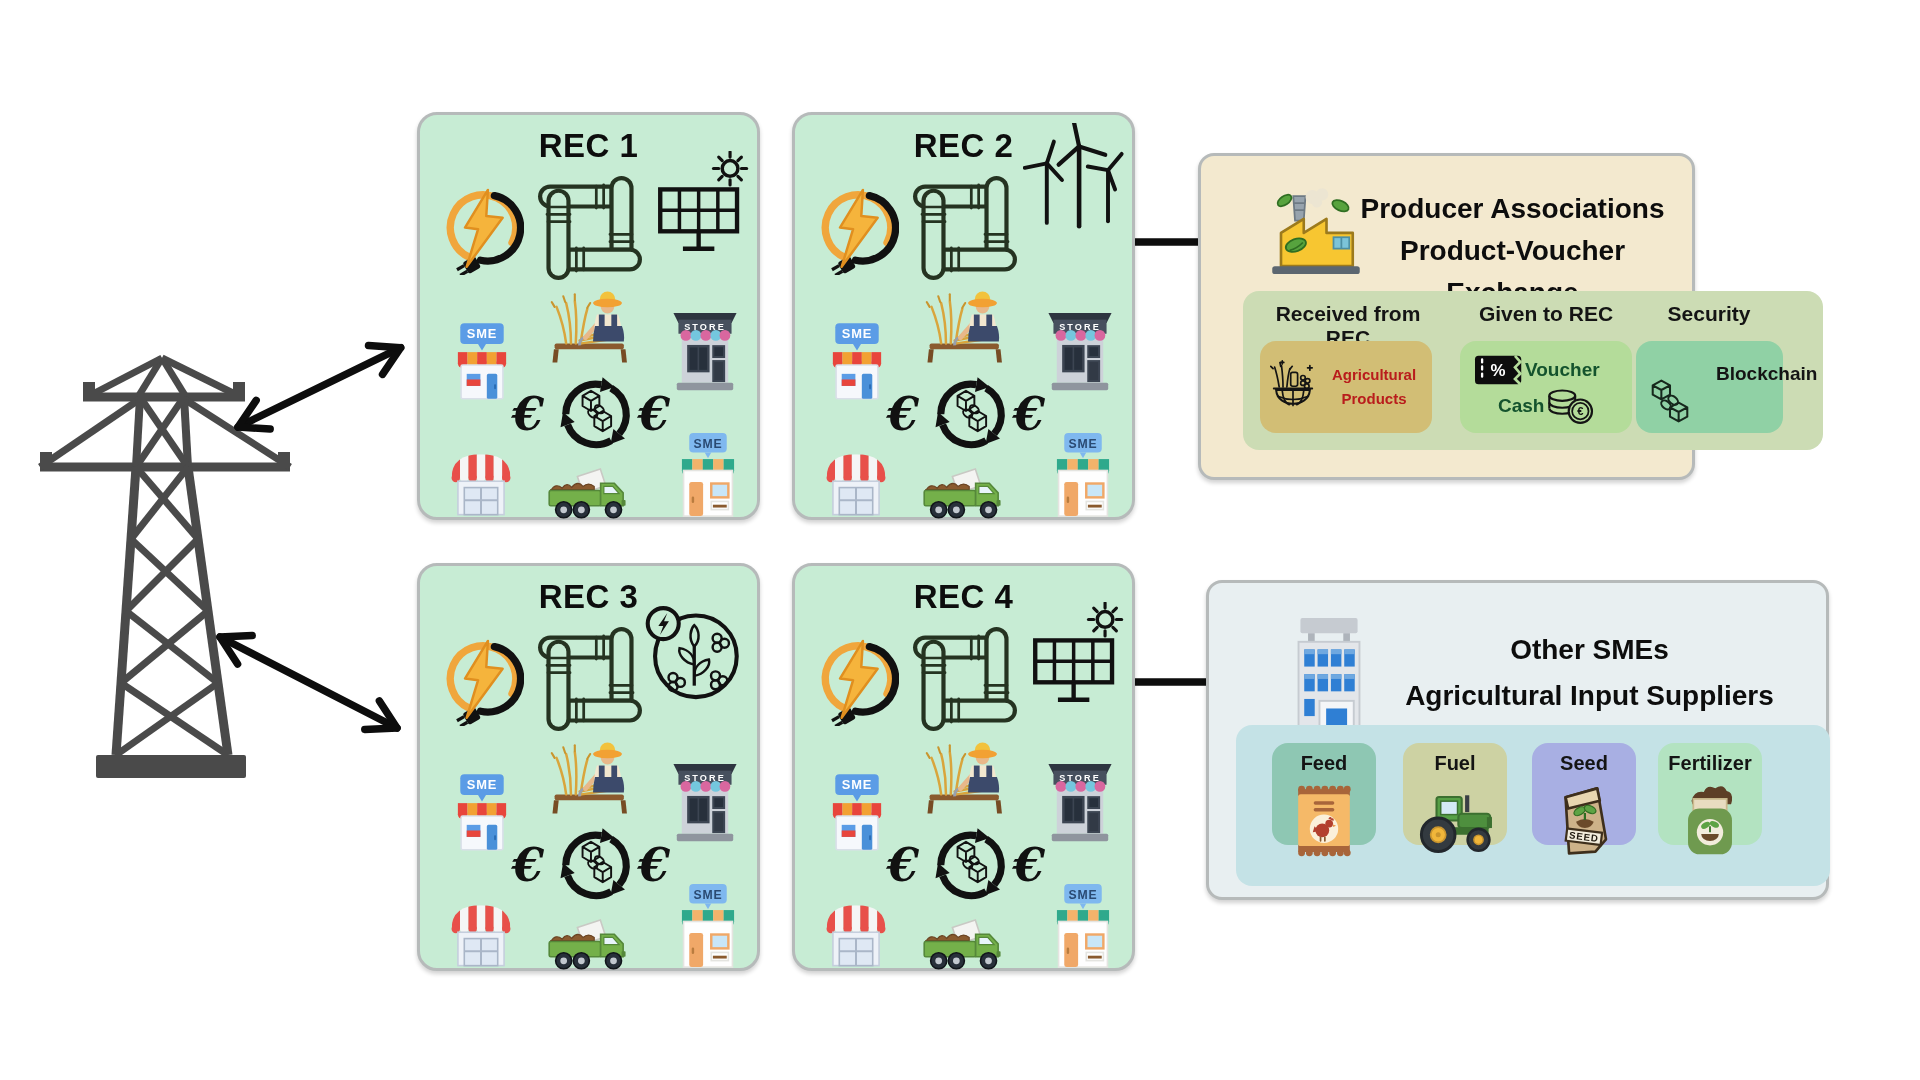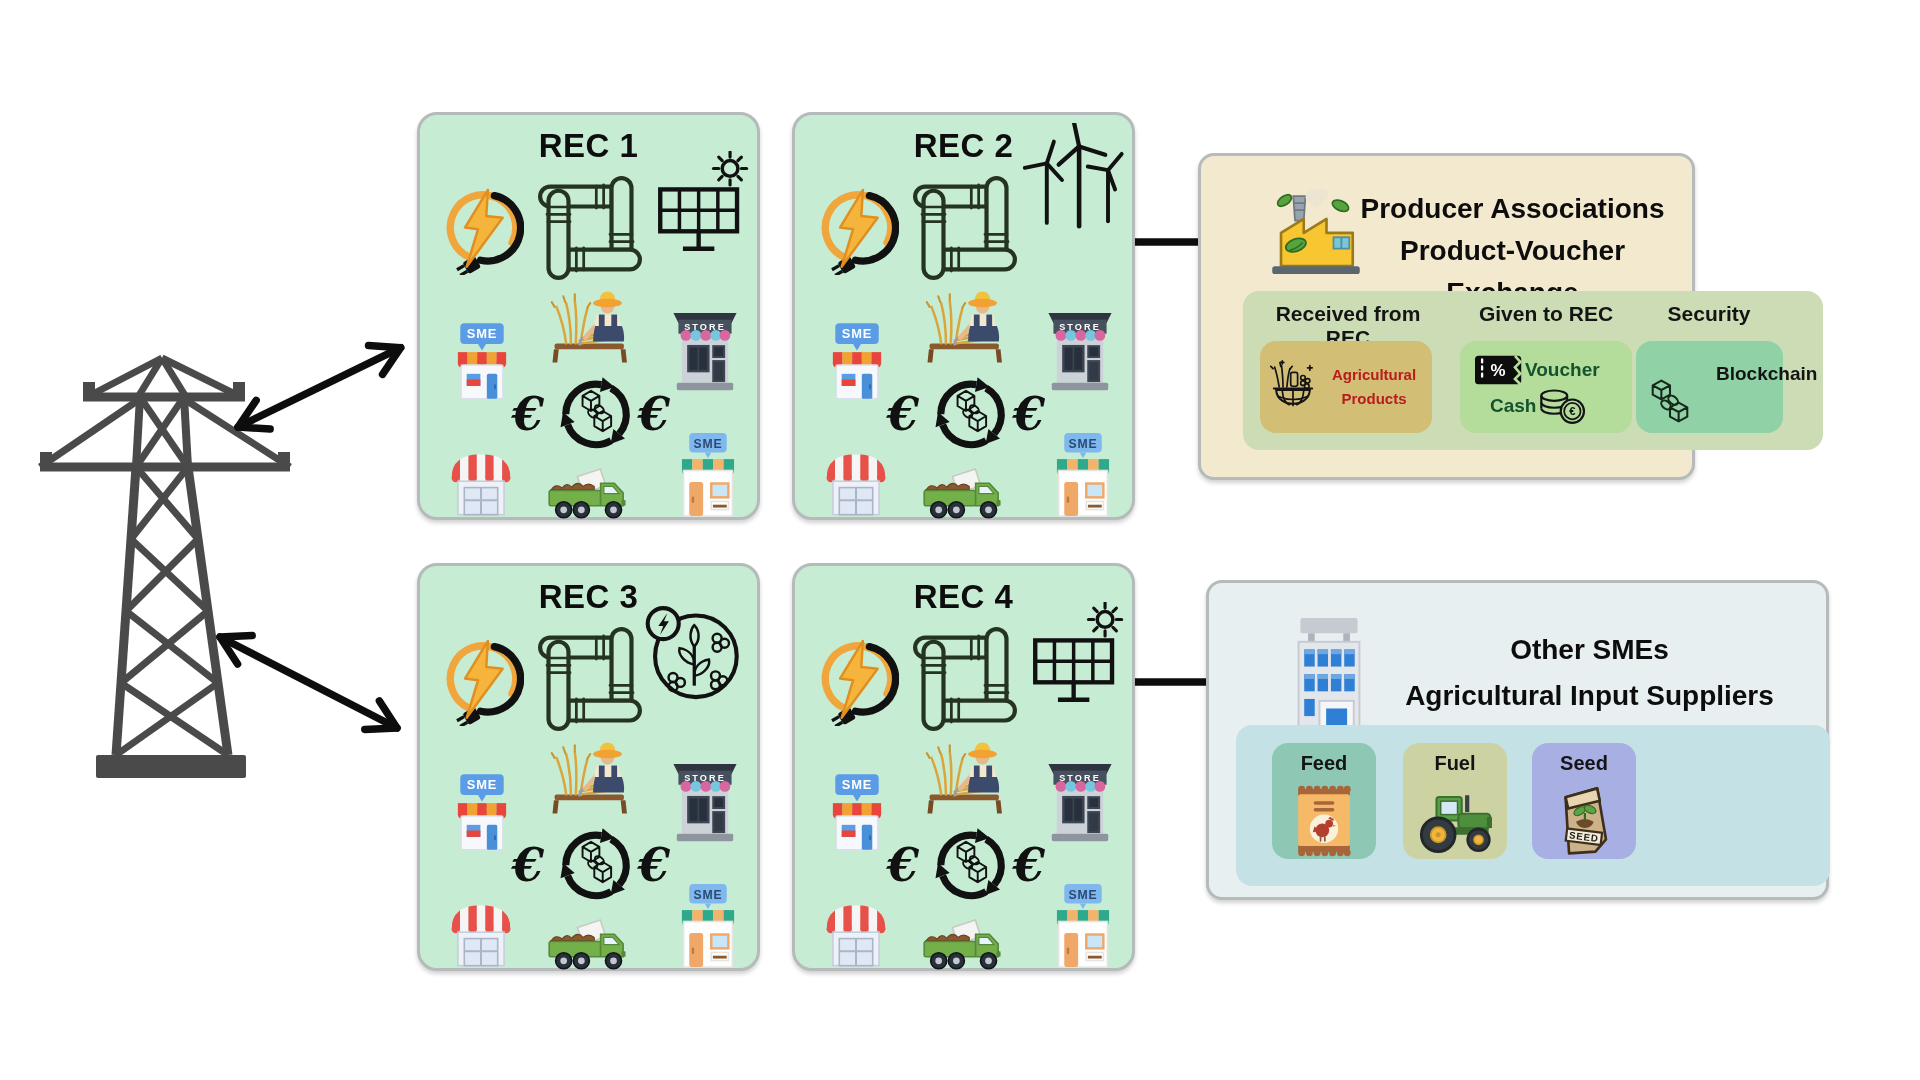--- a/index.html
+++ b/index.html
@@ -43,25 +43,25 @@
   .smes-inner{left:27px;top:142px;width:571px;height:161px;background:#c4e2e6;}
   .col-header{
     position:absolute;top:11px;width:180px;text-align:center;
     font-size:21px;font-weight:bold;color:#141414;
   }
   .item-box{position:absolute;top:50px;height:92px;border-radius:16px;box-sizing:border-box;}
   .box-agri{left:17px;width:172px;display:flex;align-items:center;padding-left:10px;}
   .box-agri .lbl{flex:1;text-align:center;font-size:15px;font-weight:bold;line-height:24px;color:#b91c1c;}
   .box-given{left:217px;width:172px;padding:12px 10px 0 14px;}
   .given-row{display:flex;align-items:center;gap:1px;font-size:19px;font-weight:bold;color:#14532d;height:34px;}
-  .given-row.r2{margin-left:16px;margin-top:2px;}
+  .given-row.r2{margin-left:24px;margin-top:2px;}
   .box-security{left:393px;width:147px;}
   .box-security .lbl{position:absolute;top:22px;left:40px;right:6px;text-align:center;font-size:19px;font-weight:bold;color:#141414;margin-left:40px;}
   .supplier{
-    position:absolute;top:18px;width:104px;height:116px;border-radius:16px;
+    position:absolute;top:18px;width:104px;height:102px;border-radius:16px;
   }
   .supplier .lbl{position:absolute;top:9px;left:0;width:100%;text-align:center;font-size:20px;font-weight:bold;color:#141414;}
 </style>
 </head>
 <body>
 
 <svg width="0" height="0" style="position:absolute">
 <defs>
 
 <symbol id="sym-plug" viewBox="0 0 100 110">
@@ -764,14 +764,20 @@
       <svg class="ic" style="left:10px;top:48px" width="84" height="64">
           <use href="#sym-tractor" width="100%" height="100%"></use>
         </svg>
     </div>
     <div class="supplier" style="left: 296px; background: rgb(168, 175, 227);">
       <div class="lbl">Seed</div>
       <svg class="ic" style="left:23px;top:38px" width="58" height="78">
           <use href="#sym-seed" width="100%" height="100%"></use>
         </svg>
     </div>
+    <div class="supplier" style="left: 422px; background: rgb(179, 227, 193);">
+      <div class="lbl">Fertilizer</div>
+      <svg class="ic" style="left:23px;top:38px" width="58" height="78">
+          <use href="#sym-fert" width="100%" height="100%"></use>
+        </svg>
+    </div>
   </div>
 </div>
 
 </body></html>

